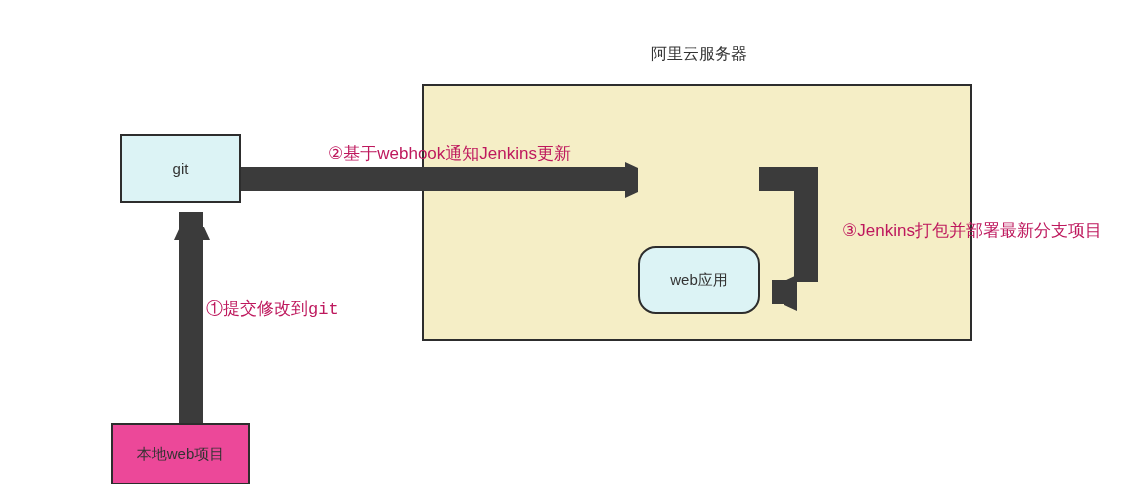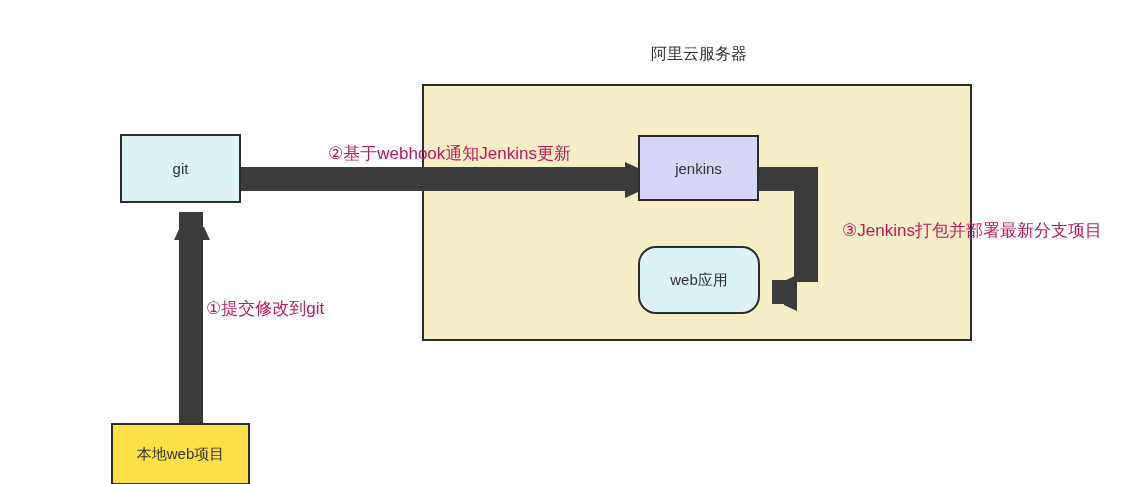--- a/index.html
+++ b/index.html
@@ -51,21 +51,21 @@
     left: 614px; top: 111px; width: 121px; height: 66px;
     background: #d6d6f5;
   }
   .node-web-app {
     left: 614px; top: 222px; width: 122px; height: 68px;
     background: #dcf3f5;
     border-radius: 18px;
   }
   .node-local {
     left: 87px; top: 399px; width: 139px; height: 62px;
-    background: #fde047;
+    background: #ec4899;
   }
   .line {
     position: absolute;
     background: #3b3b3b;
   }
   
   .line-commit { left: 155px; top: 188px; width: 2px; height: 211px; }
   
   .line-webhook { left: 216px; top: 143px; width: 388px; height: 2px; }
   
@@ -90,21 +90,21 @@
     border-top: 6px solid transparent;
     border-bottom: 6px solid transparent;
     border-right: 13px solid #3b3b3b;
   }
   .edge-label {
     position: absolute;
     font-size: 17px;
     color: #be185d;
     white-space: nowrap;
   }
-  .label-step1 { left: 170px; top: 261px; }
+  .label-step1 { left: 170px; top: 261px; font-family: Liberation Mono, monospace; }
   .label-step2 { left: 292px; top: 106px; }
   .label-step3 { left: 790px; top: 183px; margin-left: 16px; }
 </style>
 </head>
 <body>
 
 <div class="canvas">
 
   <div class="diagram-title">阿里云服务器</div>
 
@@ -116,21 +116,20 @@
   <div class="line line-webhook"></div>
   <div class="arrowhead arrow-right"></div>
 
   <div class="line line-deploy-a"></div>
   <div class="line line-deploy-b"></div>
   <div class="line line-deploy-c"></div>
   <div class="arrowhead arrow-left"></div>
 
   <div class="node node-git">git</div>
 
-  <div class="node node-jenkins">jenkins</div>
 
   <div class="node node-web-app">web应用</div>
 
   <div class="node node-local">本地web项目</div>
 
   <div class="edge-label label-step1">①提交修改到git</div>
 
   <div class="edge-label label-step2">②基于webhook通知Jenkins更新</div>
 
   <div class="edge-label label-step3">③Jenkins打包并部署最新分支项目</div>

